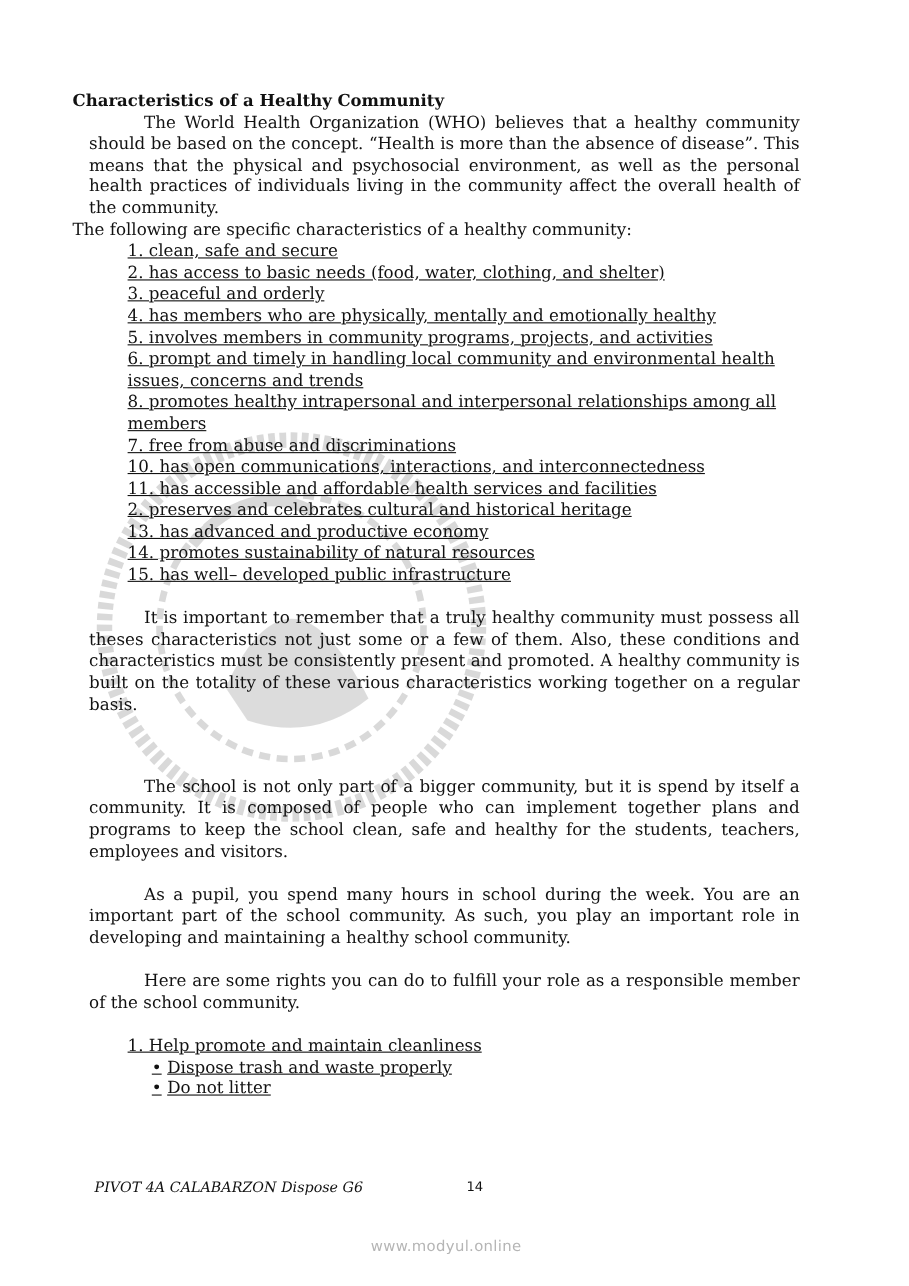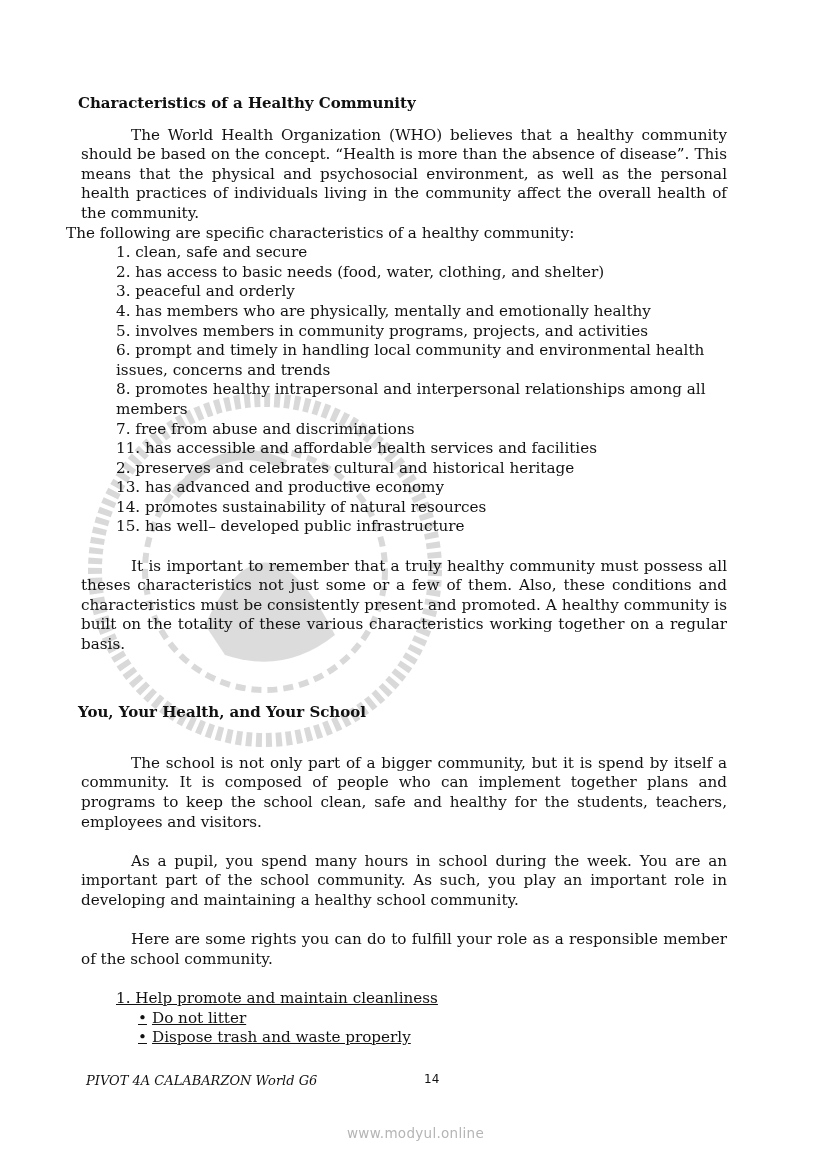--- a/index.html
+++ b/index.html
@@ -1,32 +1,32 @@
 <!DOCTYPE html>
 <html><head>
   <meta charset="utf-8">
   <style>
     html, body { margin: 0; padding: 0; background: #ffffff; }
     body { width: 826px; height: 1169px; position: relative; overflow: hidden;
       font-family: "DejaVu Serif", "Liberation Serif", serif; color: #111; }
     .page { position: absolute; left: 66px; top: 82px; width: 661px; font-size: 15.2px; line-height: 19.6px; }
     .watermark { position: absolute; left: 85px; top: 375px; width: 360px; height: 390px; pointer-events: none; opacity: 0.22; }
-    h2 { font-family: "DejaVu Serif", "Liberation Serif", serif; font-weight: bold; font-size: 15px; margin: 12px; line-height: 19.6px; }
+    h2 { font-family: "DejaVu Serif", "Liberation Serif", serif; font-weight: bold; font-size: 15px; margin: 0; line-height: 19.6px; }
     p { margin: 0; text-align: justify; }
     .indent { text-indent: 50px; margin-left: 15px; }
-    ol.chars { list-style: none; margin: 0; padding-left: 50px; }
+    ol.chars { list-style: none; margin: 0; padding-left: 50px; text-decoration: underline; }
     ol.chars li { margin: 0; }
     .gap { height: 19.6px; }
     .gap2 { height: 36px; }
     ol.roles { list-style: none; margin: 0; padding-left: 50px; text-decoration: underline; }
     ul.bullets { list-style: none; margin: 0; padding-left: 22px; }
     ul.bullets li::before { content: "\2022"; margin-right: 5px; }
     .footer { position: absolute; top: 1073px; left: 86px; font-style: italic; font-size: 13px; font-family: "DejaVu Serif", serif; }
     .pagenum { position: absolute; top: 1072px; left: 424px; font-size: 12px; font-family: "DejaVu Sans", sans-serif; }
-    .site { position: absolute; top: 1125px; left: 347px; font-size: 13.5px; color: #b5b5b5; font-family: "DejaVu Sans", sans-serif; letter-spacing: 0.3px; }
+    .site { position: absolute; top: 1125px; left: 337px; font-size: 13.5px; color: #b5b5b5; font-family: "DejaVu Sans", sans-serif; letter-spacing: 0.3px; }
   </style>
 </head>
 <body>
 
 <svg class="watermark" viewBox="0 0 360 390">
   <circle cx="180" cy="195" r="170" fill="none" stroke="#555" stroke-width="14" stroke-dasharray="6 4"></circle>
   <circle cx="180" cy="195" r="120" fill="none" stroke="#555" stroke-width="6" stroke-dasharray="10 6"></circle>
   <path d="M120 250 Q180 120 250 260 Q200 300 140 280 Z" fill="#666"></path>
   <path d="M90 120 Q140 60 200 90" fill="none" stroke="#555" stroke-width="10"></path>
 </svg>
@@ -37,43 +37,43 @@
   <p>The following are specific characteristics of a healthy community:</p>
   <ol class="chars">
     <li>1. clean, safe and secure</li>
     <li>2. has access to basic needs (food, water, clothing, and shelter)</li>
     <li>3. peaceful and orderly</li>
     <li>4. has members who are physically, mentally and emotionally healthy</li>
     <li>5. involves members in community programs, projects, and activities</li>
     <li>6. prompt and timely in handling local community and environmental health issues, concerns and trends</li>
     <li>8. promotes healthy intrapersonal and interpersonal relationships among all members</li>
     <li>7. free from abuse and discriminations</li>
+    <li>10. has open communications, interactions, and interconnectedness</li>
     <li>11. has accessible and affordable health services and facilities</li>
     <li>2. preserves and celebrates cultural and historical heritage</li>
     <li>13. has advanced and productive economy</li>
     <li>14. promotes sustainability of natural resources</li>
     <li>15. has well– developed public infrastructure</li>
   </ol>
   <div class="gap"></div>
   <p class="indent">It is important to remember that a truly healthy community must possess all theses characteristics not just some or a few of them. Also, these conditions and characteristics must be consistently present and promoted. A healthy community is built on the totality of these various characteristics working together on a regular basis.</p>
   <div class="gap2"></div>
-  <h2>You, Your Health, and Your School</h2>
   <div class="gap"></div>
   <p class="indent">The school is not only part of a bigger community, but it is spend by itself a community. It is composed of people who can implement together plans and programs to keep the school clean, safe and healthy for the students, teachers, employees and visitors.</p>
   <div class="gap"></div>
   <p class="indent">As a pupil, you spend many hours in school during the week. You are an important part of the school community. As such, you play an important role in developing and maintaining a healthy school community.</p>
   <div class="gap"></div>
   <p class="indent">Here are some rights you can do to fulfill your role as a responsible member of the school community.</p>
   <div class="gap"></div>
   <ol class="roles">
     <li>
       <span>1. Help promote and maintain cleanliness</span>
       <ul class="bullets">
+        <li>Dispose trash and waste properly</li>
         <li>Do not litter</li>
-        <li>Dispose trash and waste properly</li>
       </ul>
     </li>
   </ol>
 </div>
 
-<div class="footer">PIVOT 4A CALABARZON World G6</div>
+<div class="footer">PIVOT 4A CALABARZON Dispose G6</div>
 <div class="pagenum">14</div>
 <div class="site">www.modyul.online</div>
 
 </body></html>

